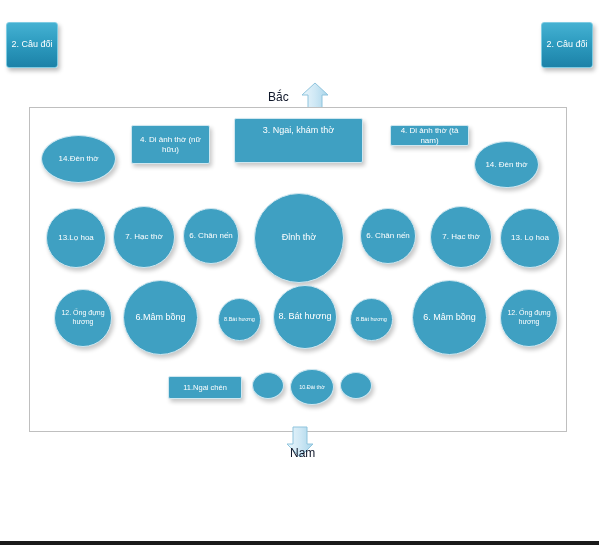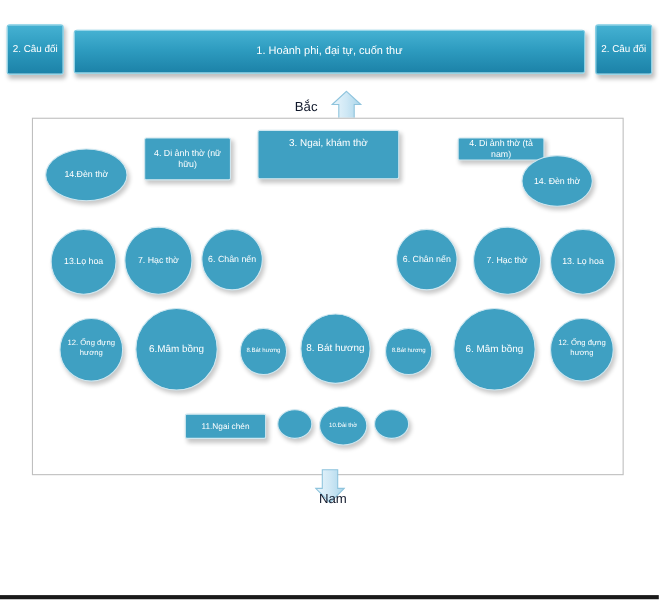--- a/index.html
+++ b/index.html
@@ -74,23 +74,20 @@
 </style>
 </head>
 <body>
 
 <div id="stage">
 
   <div class="band" id="couplet-left">
     <span>2. Câu đối</span>
   </div>
 
-  <div class="band" id="horizontal-banner">
-    <span>1. Hoành phi, đại tự, cuốn thư</span>
-  </div>
 
   <div class="band" id="couplet-right">
     <span>2. Câu đối</span>
   </div>
 
   <div class="compass-label" id="bac-label">Bắc</div>
   <svg class="arrow" style="left:301px; top:82px;" width="28" height="30" viewBox="0 0 28 30">
     <defs>
       <linearGradient id="gUp" x1="0" y1="0" x2="1" y2="0">
         <stop offset="0%" stop-color="#eaf6fc"></stop>
@@ -105,35 +102,38 @@
 
     <div class="node ellipse" style="left:11px; top:27px; width:75px; height:48px; font-size:8px;">
       <span>14.Đèn thờ</span>
     </div>
     <div class="node rect" style="left:101px; top:17px; width:79px; height:39px; font-size:8px;">
       <span>4. Di ảnh thờ (nữ hữu)</span>
     </div>
     <div class="node rect" style="left:204px; top:10px; width:129px; height:45px; font-size:9px; align-items:flex-start; padding-top:6px;">
       <span>3. Ngai, khám thờ</span>
     </div>
-    <div class="node rect" style="left:360px; top:17px; width:79px; height:21px; font-size:8px;margin-left:26px;">
+    <div class="node rect" style="left:360px; top:17px; width:79px; height:21px; font-size:8px;">
       <span>4. Di ảnh thờ (tả nam)</span>
     </div>
     <div class="node ellipse" style="left:444px; top:33px; width:65px; height:47px; font-size:8px;">
       <span>14. Đèn thờ</span>
     </div>
 
     <div class="node ellipse" style="left:16px; top:100px; width:60px; height:60px; font-size:8px;">
       <span>13.Lọ hoa</span>
     </div>
     <div class="node ellipse" style="left:83px; top:98px; width:62px; height:62px; font-size:8px;">
       <span>7. Hạc thờ</span>
     </div>
     <div class="node ellipse" style="left:153px; top:100px; width:56px; height:56px; font-size:8px;">
       <span>6. Chân nến</span>
+    </div>
+    <div class="node ellipse" style="left:224px; top:85px; width:90px; height:90px; font-size:9px;">
+      <span>Đỉnh thờ</span>
     </div>
     <div class="node ellipse" style="left:330px; top:100px; width:56px; height:56px; font-size:8px;">
       <span>6. Chân nến</span>
     </div>
     <div class="node ellipse" style="left:400px; top:98px; width:62px; height:62px; font-size:8px;">
       <span>7. Hạc thờ</span>
     </div>
     <div class="node ellipse" style="left:470px; top:100px; width:60px; height:60px; font-size:8px;">
       <span>13. Lọ hoa</span>
     </div>

